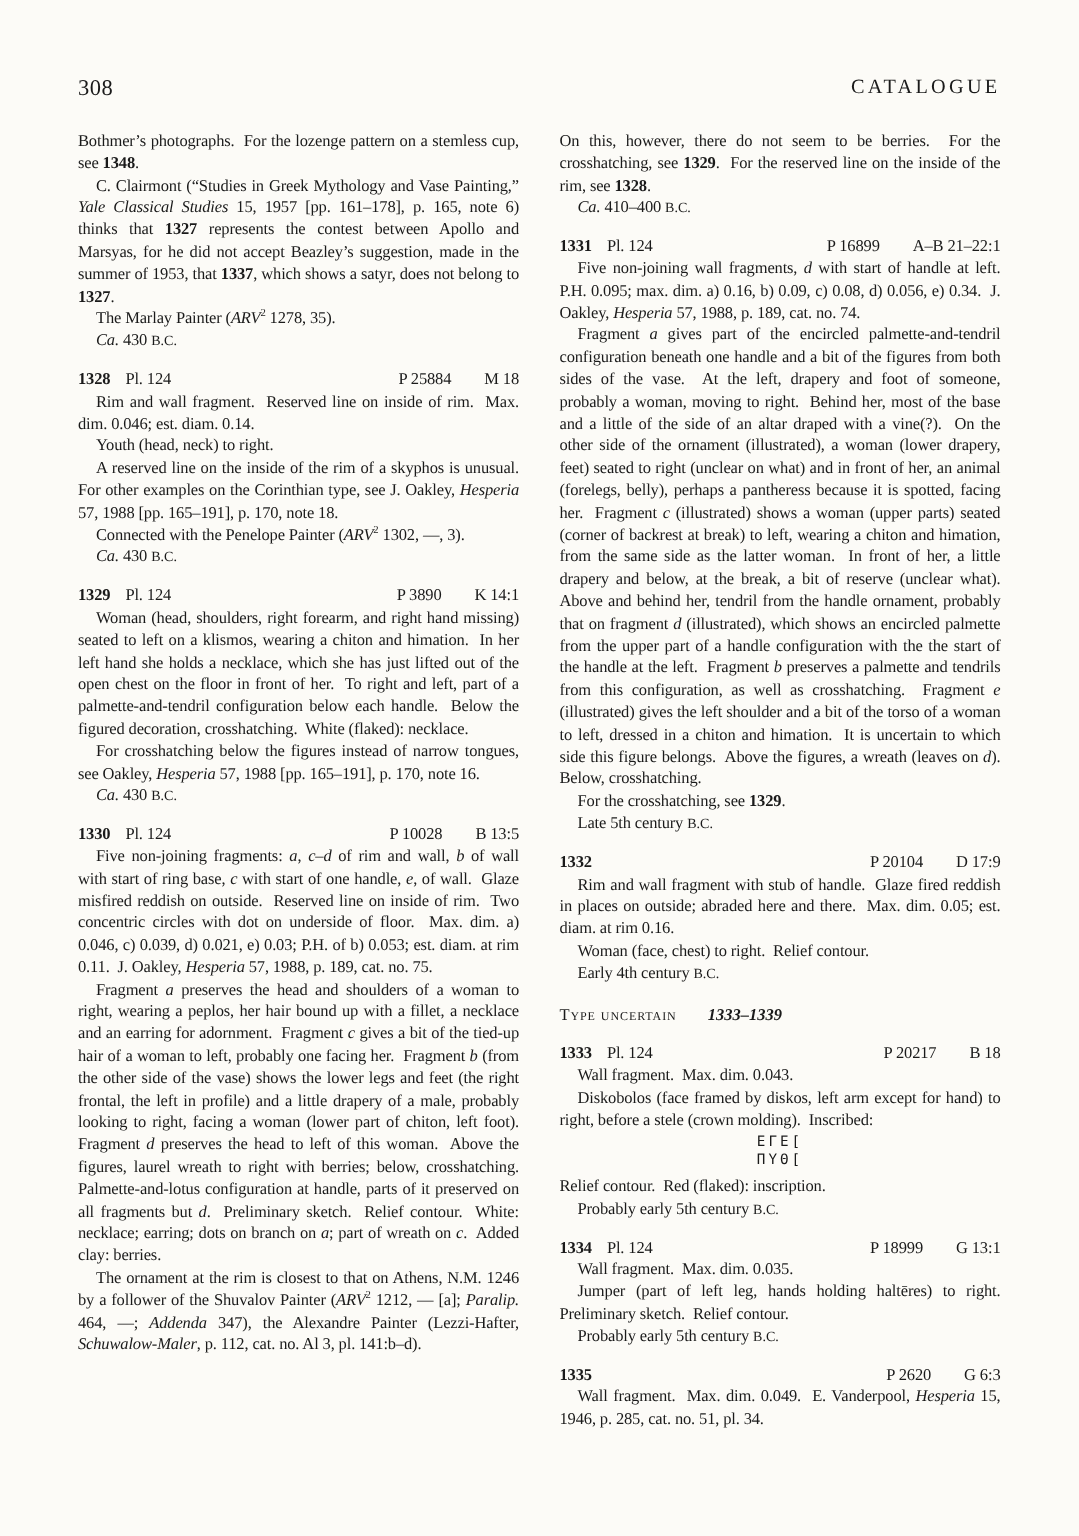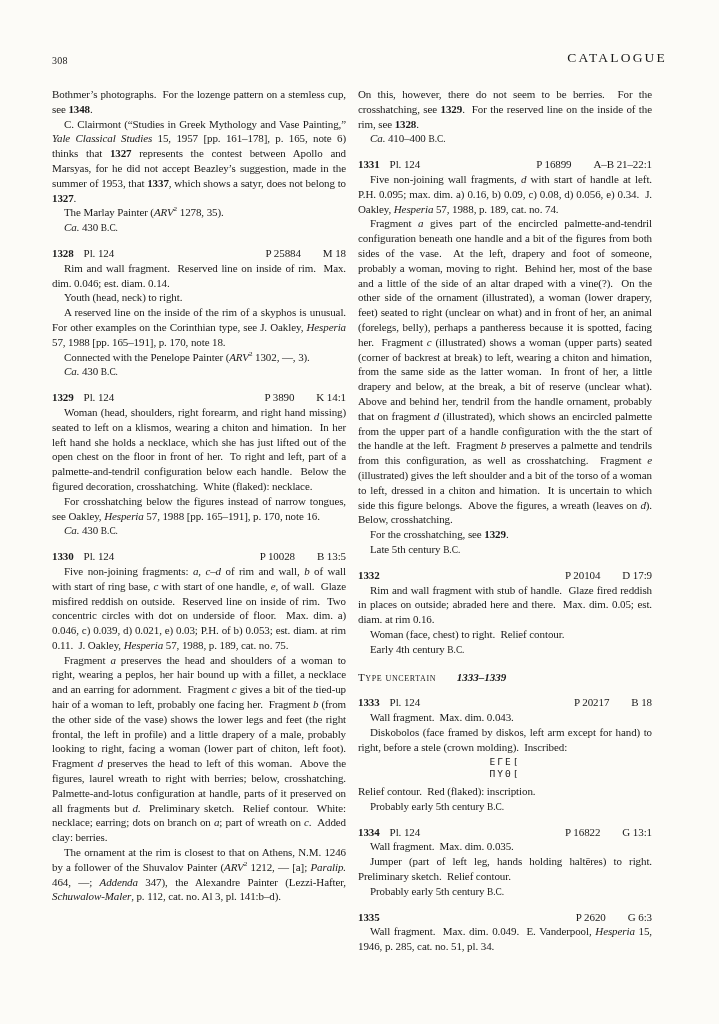--- a/index.html
+++ b/index.html
@@ -4,23 +4,23 @@
 <style>
   html,body{margin:0;padding:0;background:#e8e6e1;}
   .sheet{
     width:719px;height:1024px;overflow:hidden;position:relative;
     background:#fcfbf7;color:#1a1a1a;
     font-family:"Liberation Serif","DejaVu Serif",serif;
     box-sizing:border-box;
     padding:50px 52px 0 52px;
   }
   .head{position:relative;height:16px;}
-  .pageno{font-size:10px;letter-spacing:.3px;}
+  .pageno{font-size:15px;letter-spacing:.3px;}
   .runhead{position:absolute;left:0;right:0;top:0;text-align:right;font-size:13.5px;letter-spacing:2.2px;}
-  .cols{display:flex;gap:12px;margin-top:21px;}
+  .cols{display:flex;gap:27px;margin-top:21px;}
   .col{width:294px;}
   .para{
     margin:0;font-size:11px;line-height:14.8px;letter-spacing:-0.1px;
     text-align:justify;white-space:pre-wrap;
     hyphens:auto;-webkit-hyphens:auto;
   }
   .ind{text-indent:12px;}
   .entry{margin-top:10px;}
   .entry-head{display:flex;align-items:baseline;font-size:11px;line-height:14.8px;letter-spacing:-0.1px;}
   .num{font-weight:bold;}
@@ -145,21 +145,21 @@
           </div>
         </div>
         <p class="para">Relief contour.  Red (flaked): inscription.</p>
         <p class="para ind">Probably early 5th century <span class="sc">B.C.</span></p>
       </div>
 
       <div class="entry">
         <div class="entry-head">
           <span class="num">1334</span>
           <span class="plate">Pl. 124</span>
-          <span class="inv">P 16822</span>
+          <span class="inv">P 18999</span>
           <span class="dep">G 13:1</span>
         </div>
         <p class="para ind">Wall fragment.  Max. dim. 0.035.</p>
         <p class="para ind">Jumper (part of left leg, hands holding haltēres) to right.  Preliminary sketch.  Relief contour.</p>
         <p class="para ind">Probably early 5th century <span class="sc">B.C.</span></p>
       </div>
 
       <div class="entry">
         <div class="entry-head">
           <span class="num">1335</span>

